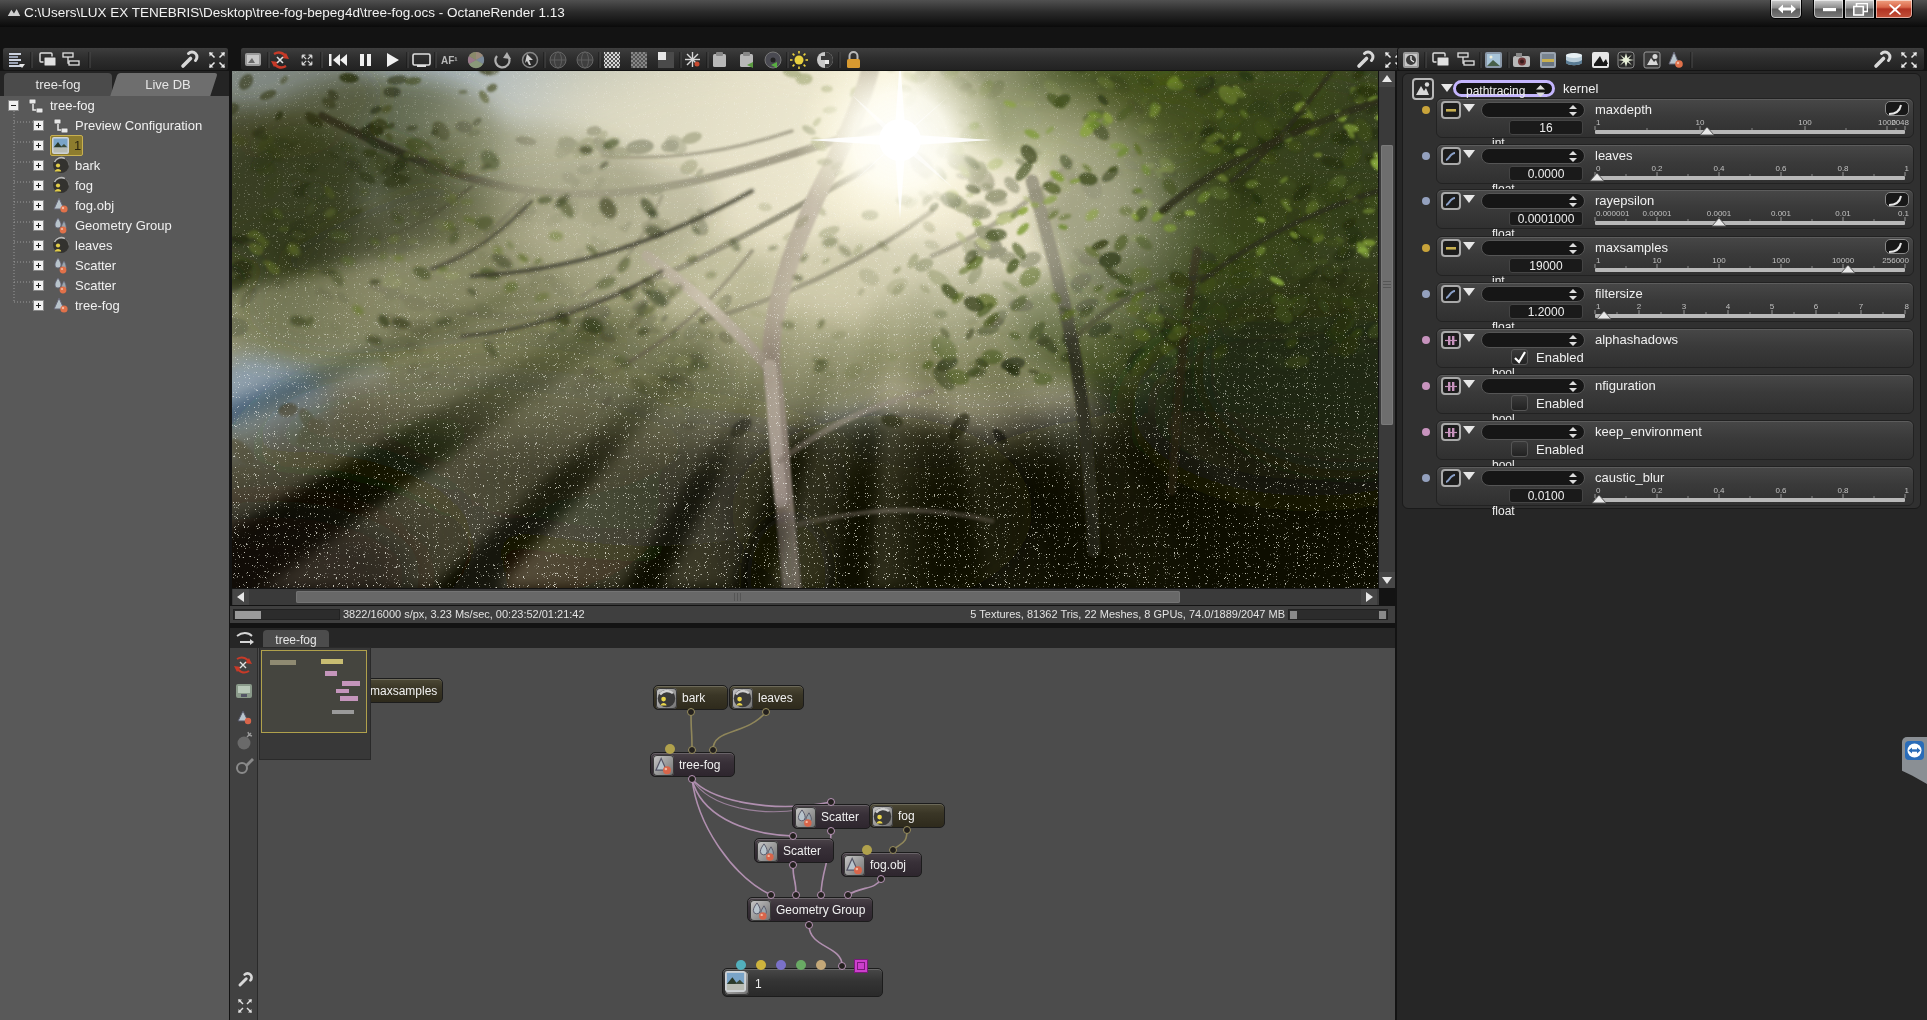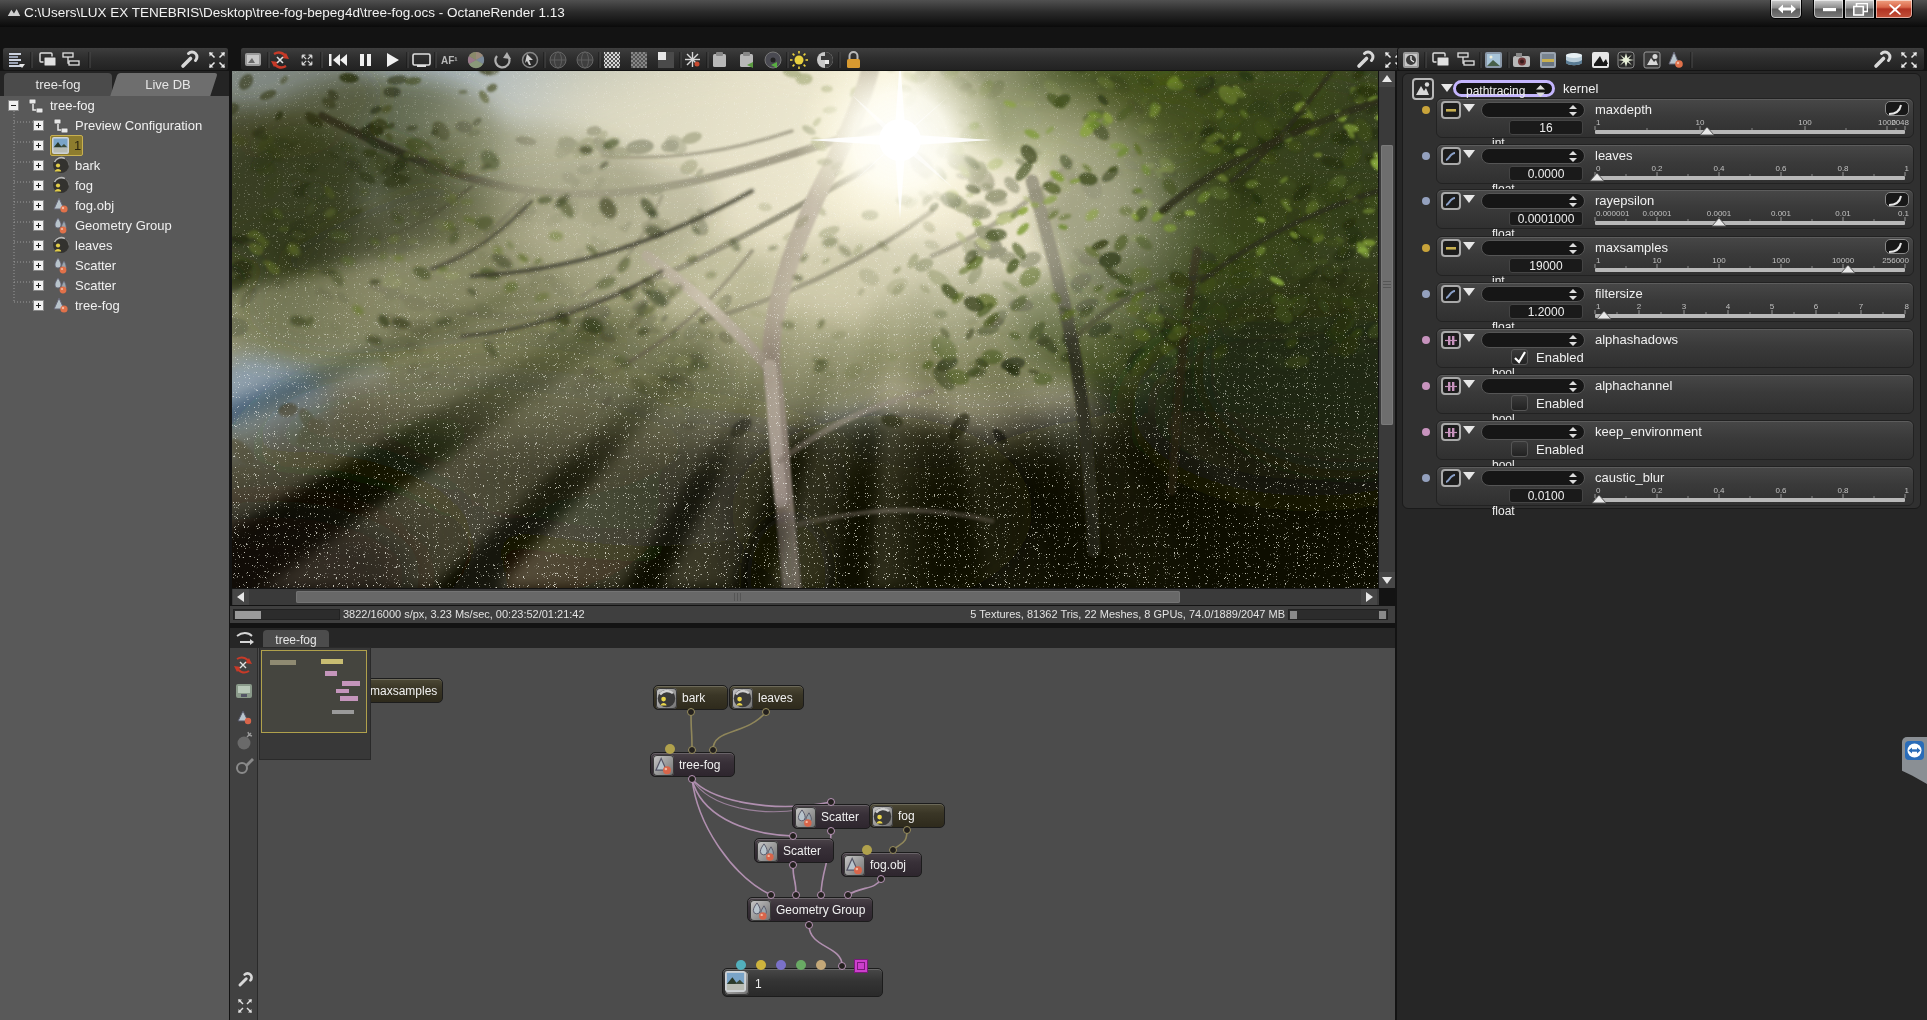--- a/index.html
+++ b/index.html
@@ -2088,21 +2088,21 @@
               <line x1="2" y1="7.5" x2="14" y2="7.5" stroke="#c793bd" stroke-width="1.2"></line>
             </svg></div>
           <div class="ptri"></div>
           <div class="pdrop">
             <span>bool</span>
       <svg style="position:absolute;right:7px;top:2px" width="8" height="11">
               <path d="M0 4 L4 0 L8 4 Z" fill="#ddd"></path>
               <path d="M0 7 L4 11 L8 7 Z" fill="#ddd"></path>
             </svg>
           </div>
-          <div class="pname">alphachannel</div>
+          <div class="pname">nfiguration</div>
           <div class="abs" style="left:74px;top:20px;width:17px;height:16px;background:linear-gradient(#3a3a3a,#222);border:1px solid #555;border-radius:3px;"></div>
           <span class="abs" style="left:99px;top:21px;color:#f0f0f0;font-size:13px;">Enabled</span>
         </div>
         <div class="pgroup" style="top:346px;">
           <div class="pdot" style="background:#c793bd;"></div>
           <div class="abs" style="left:4px;top:2px;width:20px;height:18px;background:#1c1c1c;border:2px solid #aaa;border-radius:4px;"><svg width="16" height="15" viewBox="0 0 16 15">
               <rect x="5" y="3" width="2.4" height="9" fill="#c793bd"></rect>
               <rect x="9" y="3" width="2.4" height="9" fill="#c793bd"></rect>
               <line x1="2" y1="7.5" x2="14" y2="7.5" stroke="#c793bd" stroke-width="1.2"></line>
             </svg></div>

